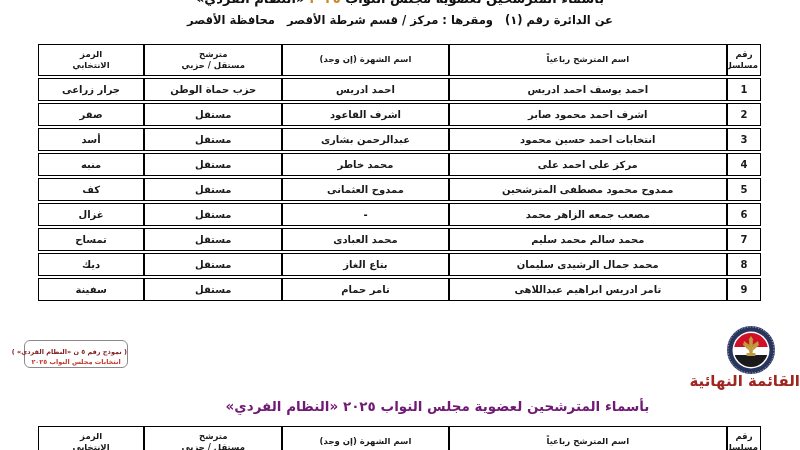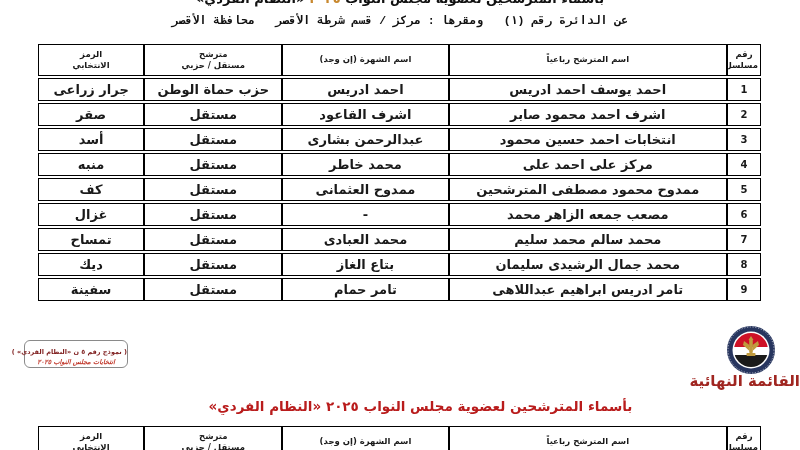--- a/index.html
+++ b/index.html
@@ -10,54 +10,54 @@
     font-weight:bold;
     direction:rtl;
   }
   .top-title{
     position:absolute;top:-9px;left:0;width:800px;
     text-align:center;font-size:13px;letter-spacing:.2px;white-space:nowrap;
   }
   .top-title .year{color:#c8882e;}
   .subtitle{
     position:absolute;top:13px;left:0;width:800px;
-    text-align:center;font-size:11.5px;white-space:pre;font-family:Liberation Mono, monospace;
+    text-align:center;font-size:11.5px;white-space:pre;
   }
   table.cand-table{
     position:absolute;right:39px;width:723px;
     border-collapse:separate;border-spacing:0 2px;
     table-layout:fixed;
   }
   #main-table{top:42px;}
   #second-table{top:424px;}
   .cand-table th,.cand-table td{
     border:1.5px solid #000;
     text-align:center;vertical-align:middle;
     font-weight:bold;color:#1a1a1a;
     padding:0 2px;overflow:hidden;
   }
   .cand-table th{height:30px;font-size:8.5px;white-space:pre-line;line-height:1.35;}
-  .cand-table td{height:21px;font-size:13px;white-space:nowrap;}
+  .cand-table td{height:21px;font-size:10px;white-space:nowrap;}
   .cand-table td.serial{font-size:10px;}
   .form-note{
     position:absolute;top:340px;right:672px;width:102px;height:26px;
     border:1px solid #8a8a8a;border-radius:6px;
     display:flex;flex-direction:column;justify-content:center;
     text-align:center;font-size:6.5px;line-height:1.55;white-space:nowrap;
   }
   .form-note .fn1{color:#7e1d1d;margin-top:6px;}
-  .form-note .fn2{color:#c23b2e;font-style:italic;}
+  .form-note .fn2{color:#c23b2e;}
   .logo-wrap{position:absolute;top:325px;left:726px;width:50px;height:50px;}
   .final-heading{
     position:absolute;top:372px;left:75px;width:725px;
     font-size:15px;color:#a02621;letter-spacing:.3px;
   }
   .final-sub{
-    position:absolute;top:398px;left:58px;width:725px;
-    text-align:center;font-size:13.5px;color:#b91c1c;letter-spacing:.2px;
+    position:absolute;top:398px;left:75px;width:725px;
+    text-align:center;font-size:13.5px;color:#701a75;letter-spacing:.2px;
   }
 </style>
 </head>
 <body>
 
 <div class="top-title">
   <span>بأسماء المترشحين لعضوية مجلس النواب </span><span class="year">٢٠٢٥</span><span> «النظام الفردي»</span>
 </div>
 
 <div class="subtitle">عن الدائرة رقم (١)   ومقرها : مركز / قسم شرطة الأقصر   محافظة الأقصر</div>

